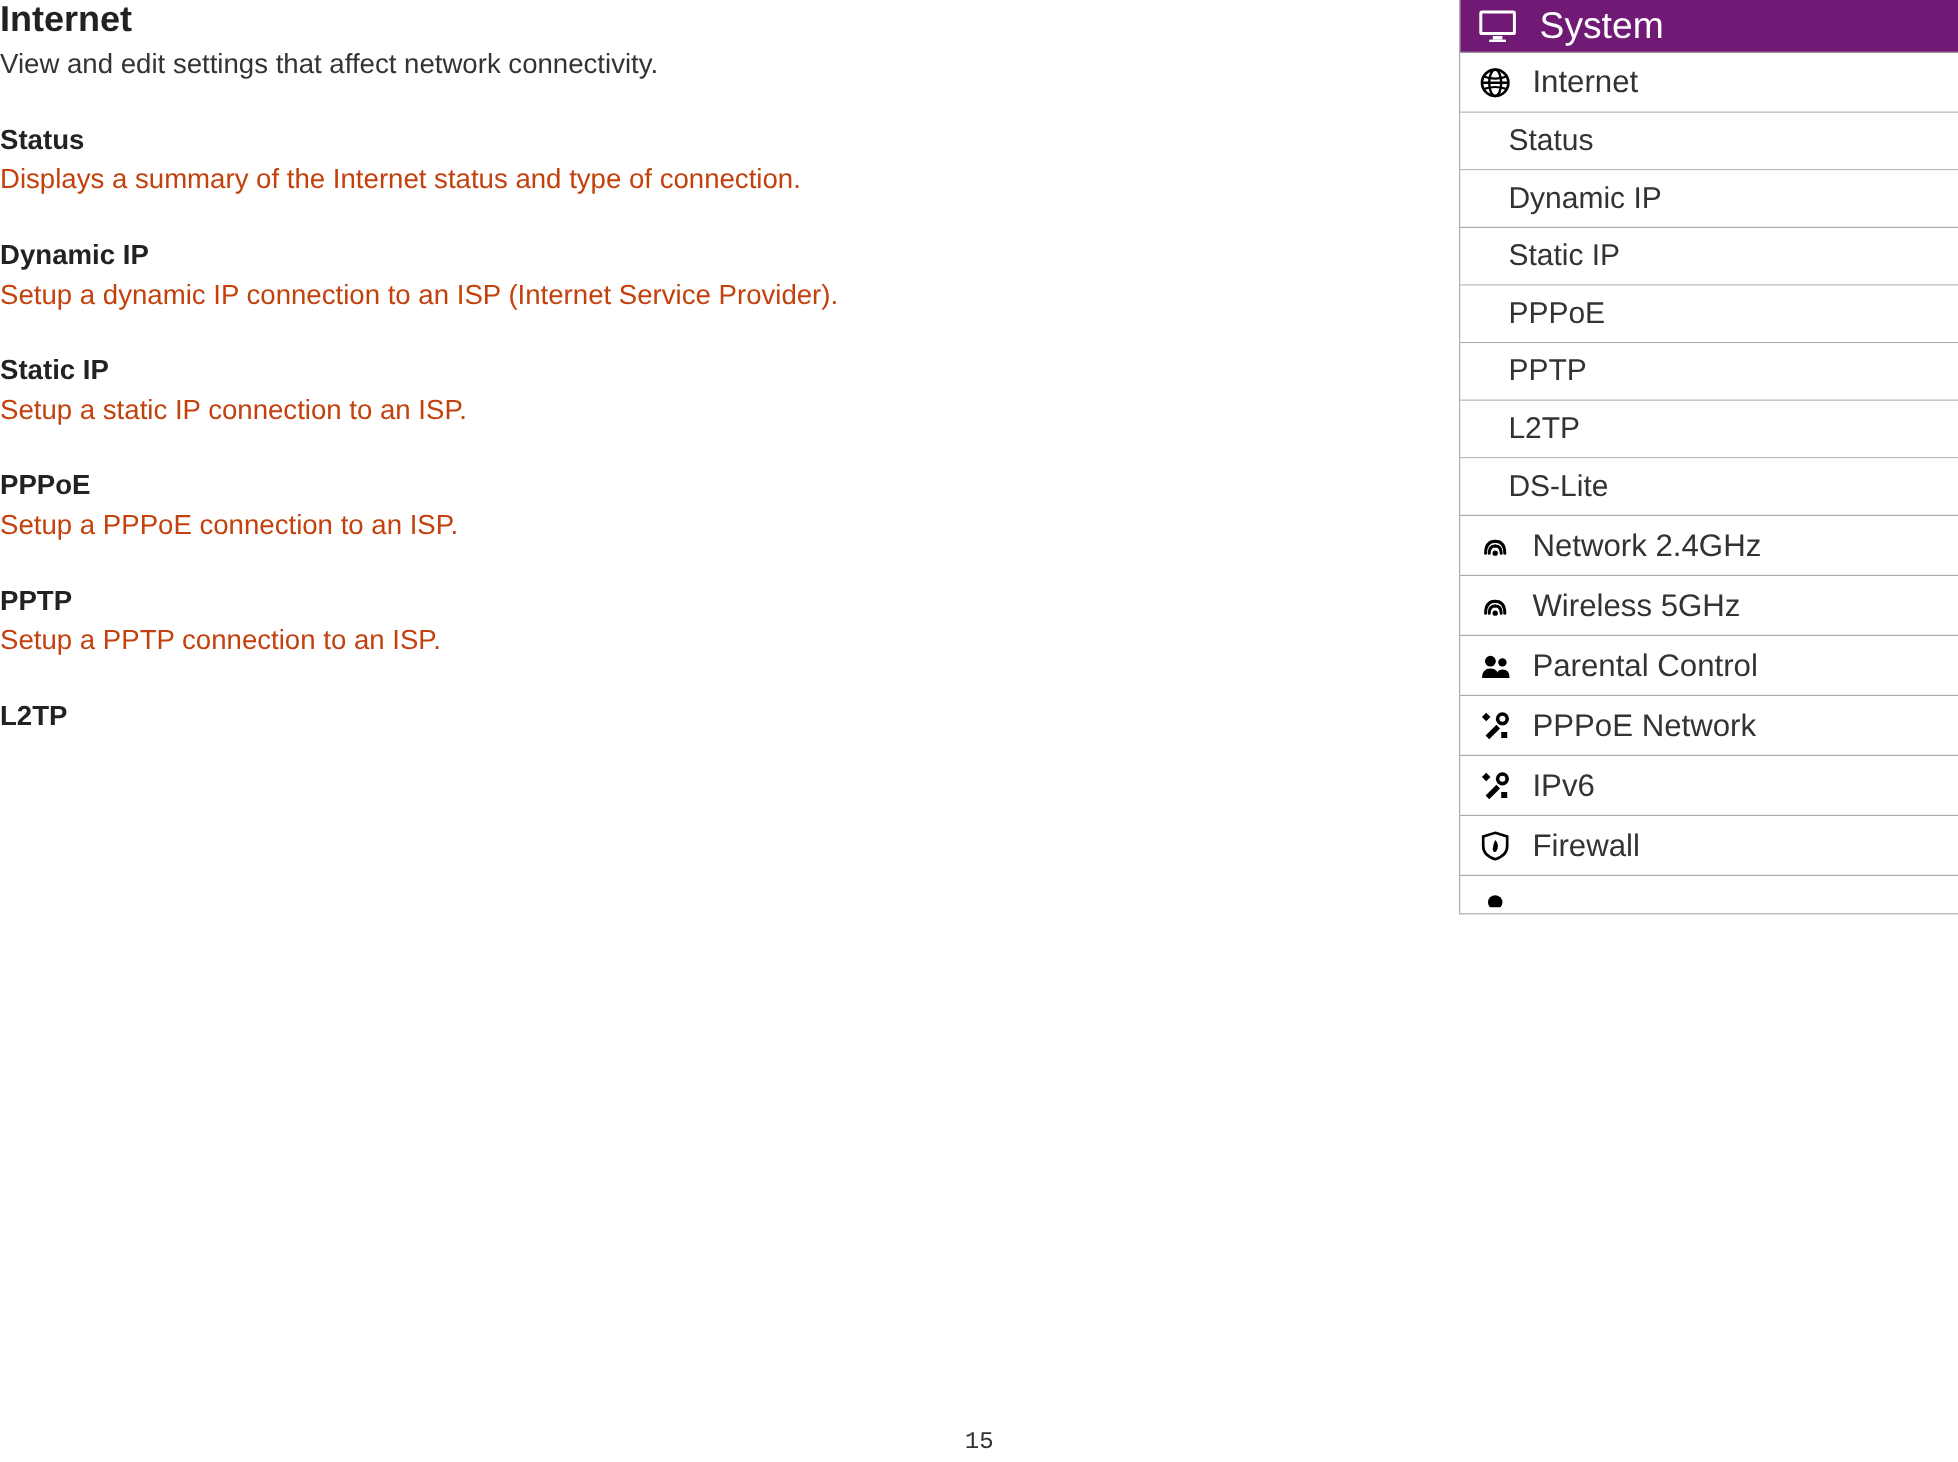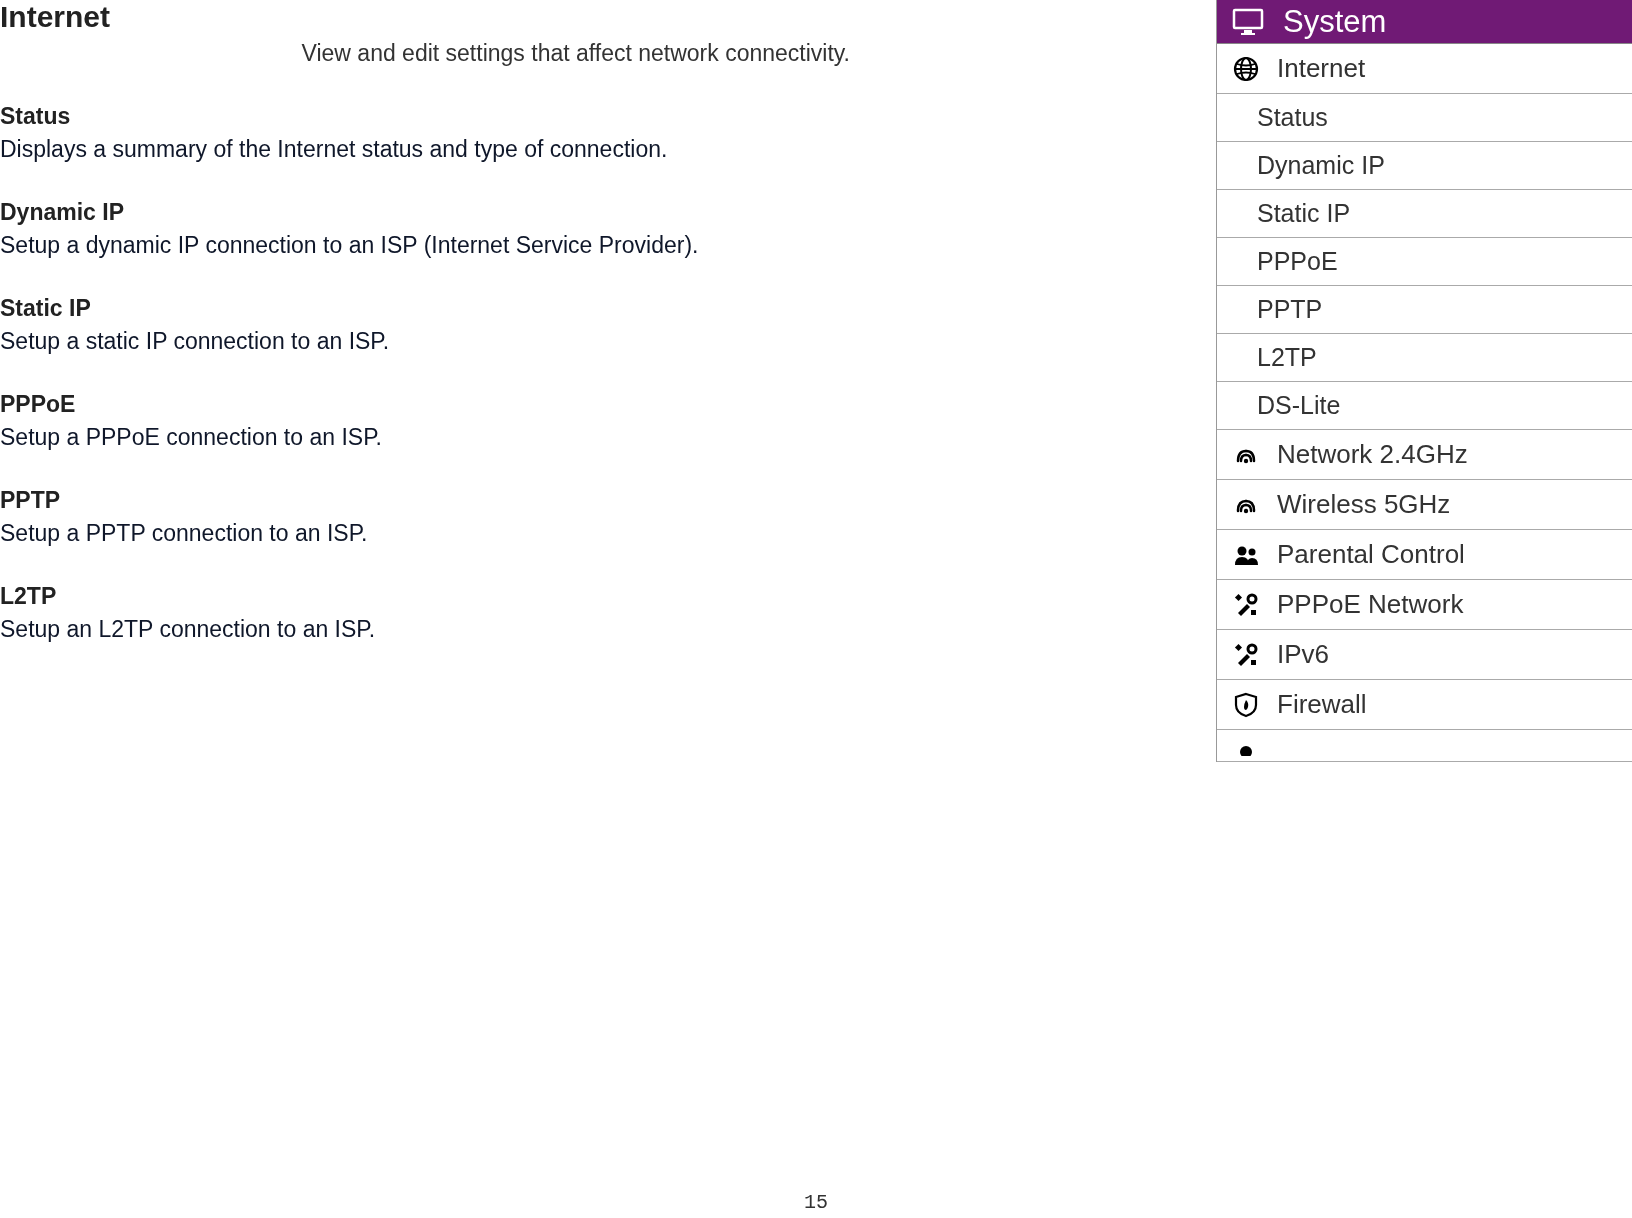--- a/index.html
+++ b/index.html
@@ -22,35 +22,34 @@
       font-weight: bold;
       color: #222;
       margin-bottom: 6px;
       font-family: "Segoe UI", Arial, sans-serif;
     }
     .page-subtitle {
       font-size: 23px;
       color: #333;
       margin-bottom: 36px;
       font-family: "Segoe UI", Arial, sans-serif;
-      text-align: right;
     }
     .section {
       margin-bottom: 36px;
     }
     .section-title {
       font-size: 23px;
       font-weight: bold;
       color: #222;
       margin-bottom: 6px;
       font-family: "Segoe UI", Arial, sans-serif;
     }
     .section-desc {
       font-size: 23px;
-      color: #0f172a;
+      color: #c2410c;
       font-family: "Segoe UI", Arial, sans-serif;
     }
     .sidebar {
       position: absolute;
       right: 0;
       top: 0;
       width: 416px;
       border-left: 1px solid #999;
       font-family: Arial, Helvetica, sans-serif;
       background: #fff;
@@ -151,21 +150,20 @@
     <div class="section-desc">Setup a PPPoE connection to an ISP.</div>
   </div>
 
   <div class="section">
     <div class="section-title">PPTP</div>
     <div class="section-desc">Setup a PPTP connection to an ISP.</div>
   </div>
 
   <div class="section">
     <div class="section-title">L2TP</div>
-    <div class="section-desc">Setup an L2TP connection to an ISP.</div>
   </div>
 </div>
 
 <div class="sidebar">
   <div class="sidebar-header">
     <span class="icon">
       <svg width="32" height="28" viewBox="0 0 32 28" fill="none">
         <rect x="2" y="2" width="28" height="18" rx="1" stroke="#fff" stroke-width="2.5" fill="none"></rect>
         <rect x="12" y="22" width="8" height="3" fill="#fff"></rect>
         <rect x="9" y="25" width="14" height="2" fill="#fff"></rect>

